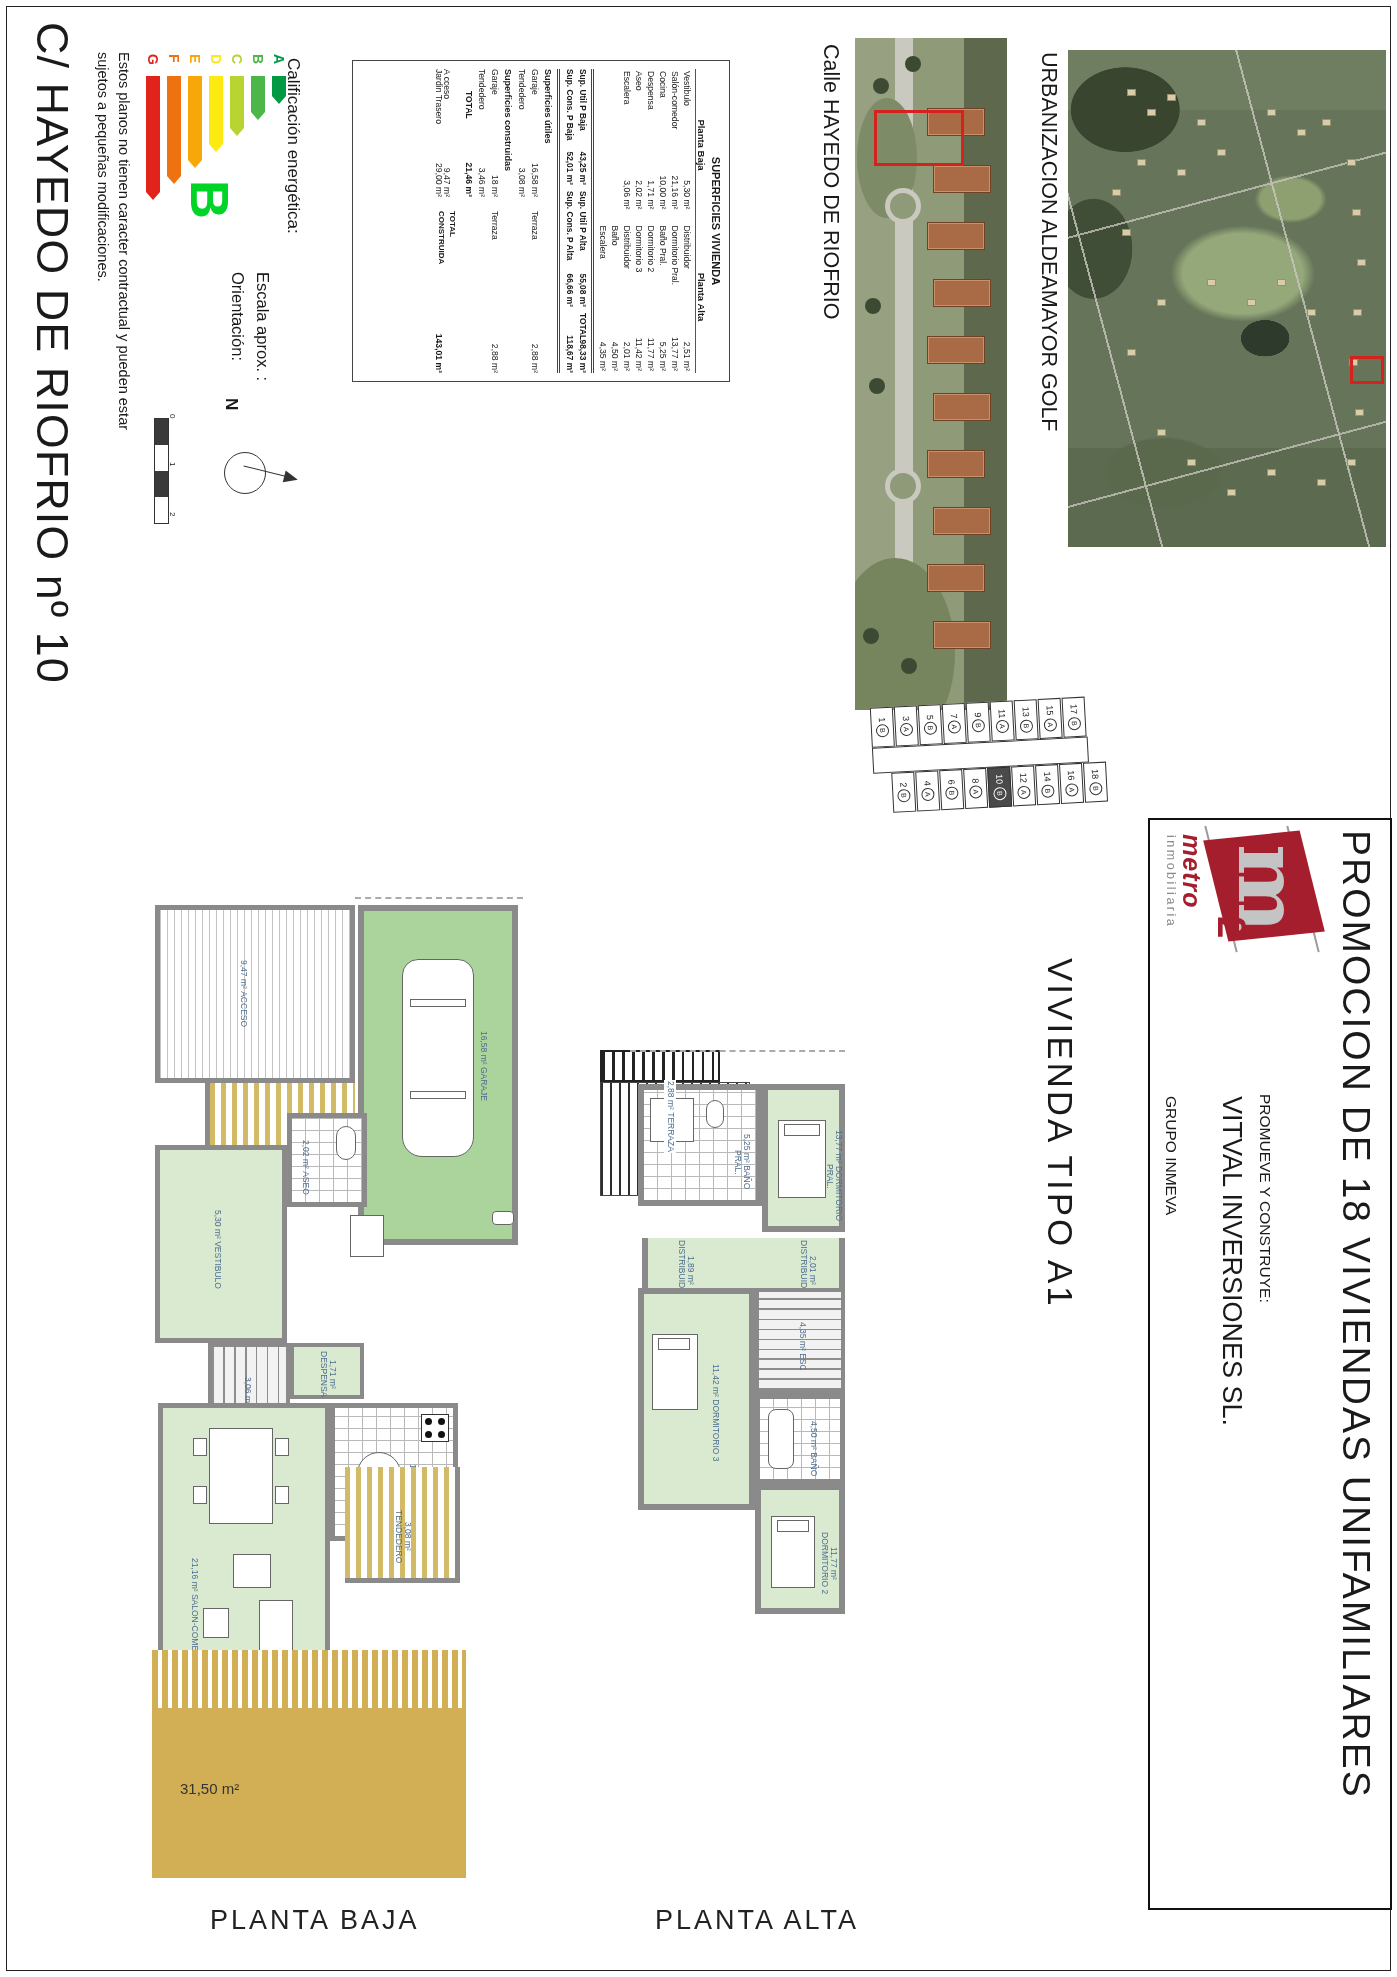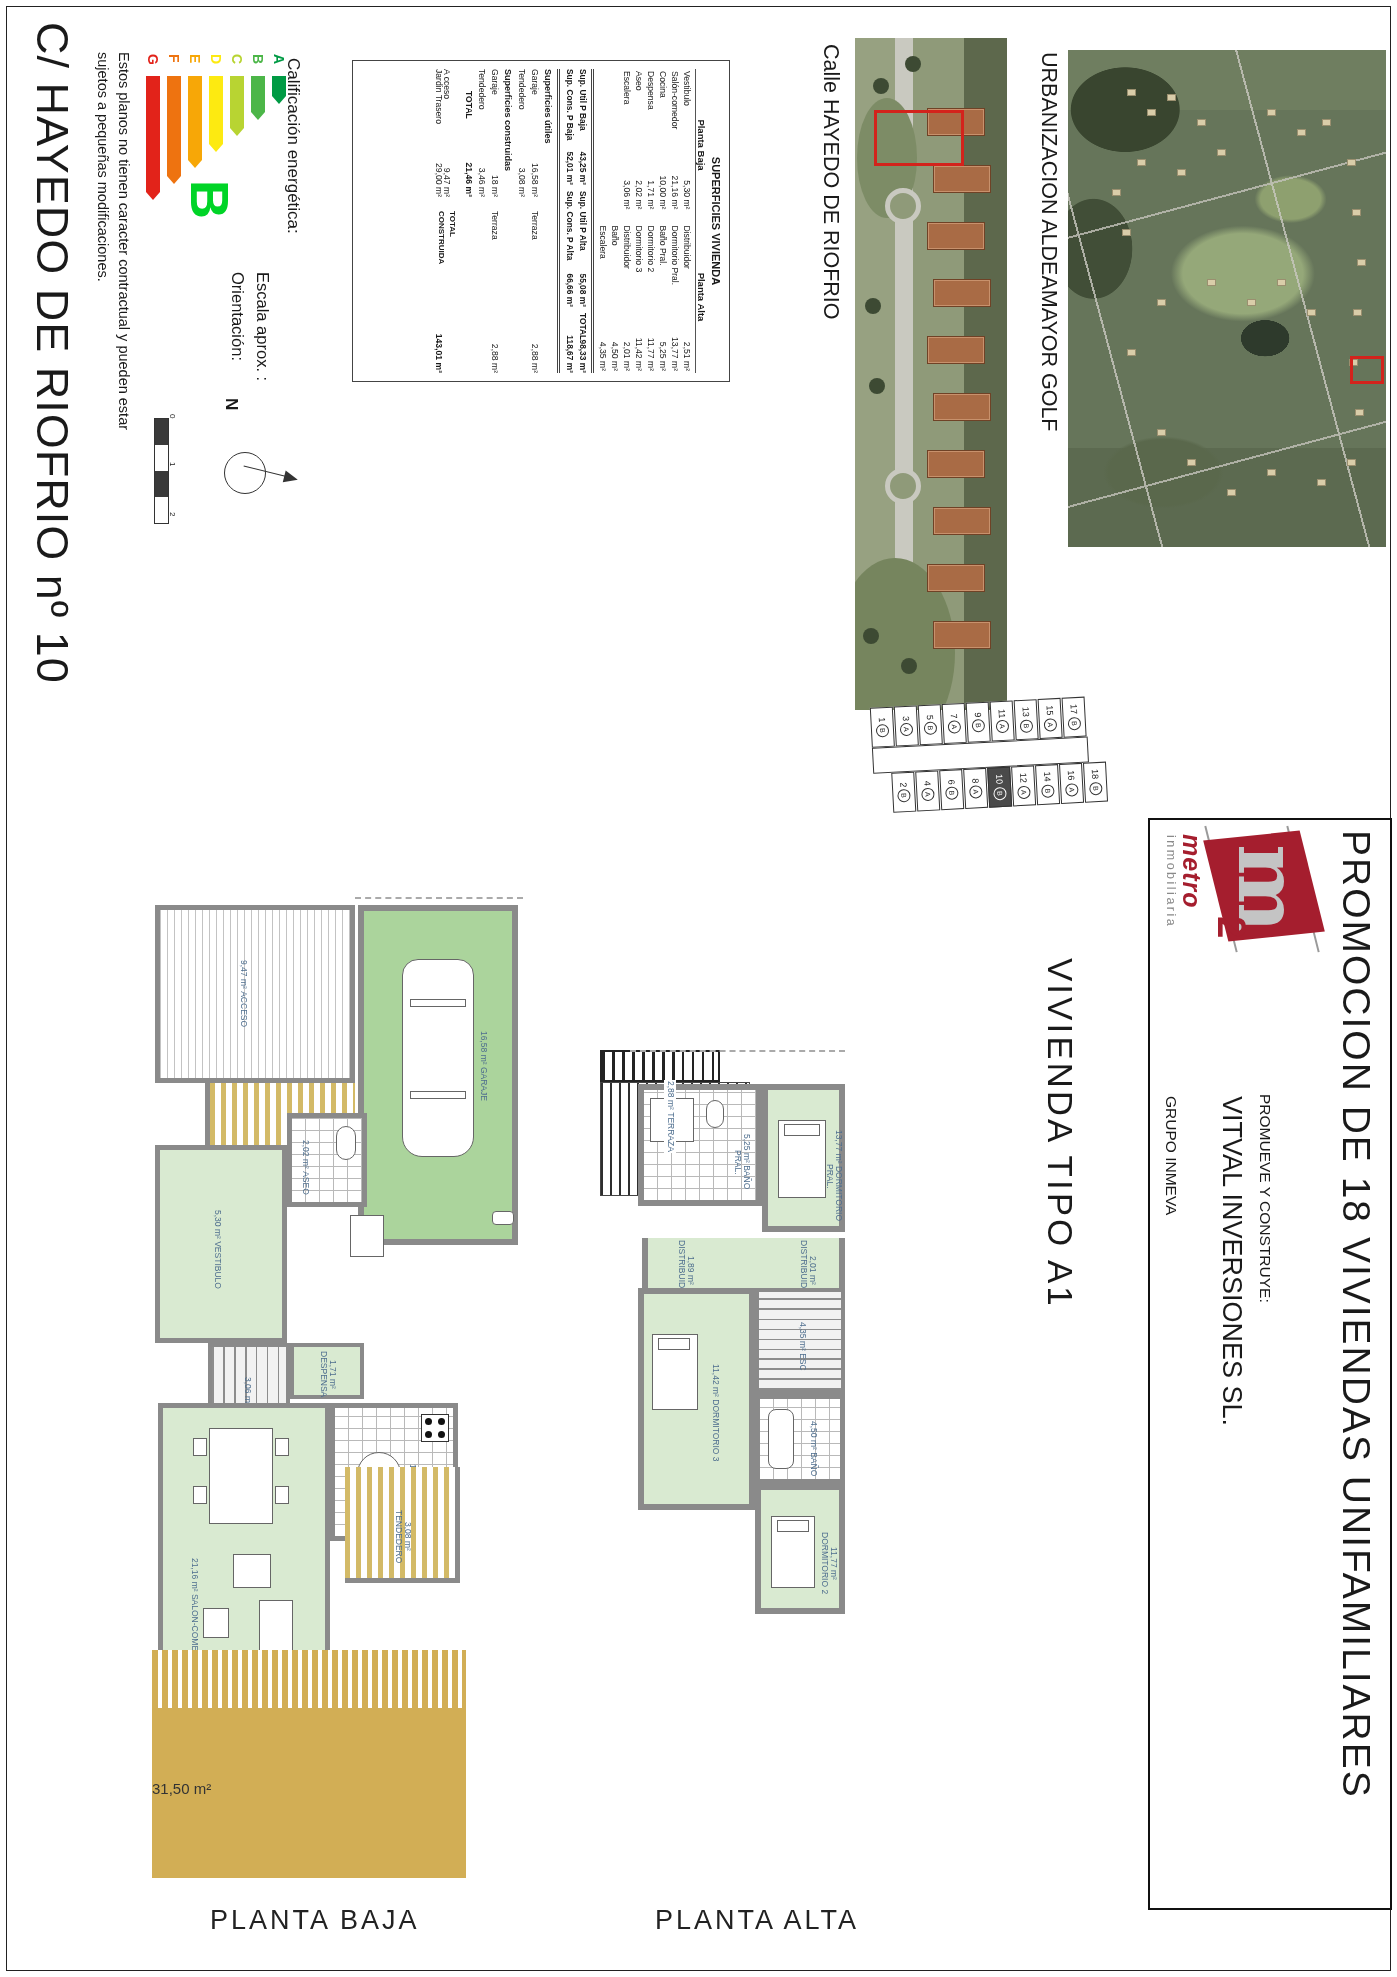--- a/index.html
+++ b/index.html
@@ -527,21 +527,21 @@
       <div class="furn" style="left:40px;top:200px;width:26px;height:30px;"></div>
     </div>
     <div class="room ystripe" style="left:195px;top:562px;width:115px;height:116px;border-width:0 5px 5px 0;">
       <div class="rlabel" style="left:48px;top:28px;">
         <span>3,08 m²</span>
         <span>TENDEDERO</span>
       </div>
     </div>
     <div class="garden" style="left:2px;top:745px;width:314px;height:228px;">
       <div class="gstripes"></div>
-      <div class="abs" style="left:0;top:130px;font-size:15px;color:#333;">31,50 m²</div>
+      <div class="abs" style="left:28px;top:130px;font-size:15px;color:#333;">31,50 m²</div>
     </div>
   </div>
   <div class="plan-label" style="left:210px;top:1905px;">PLANTA BAJA</div>
 
   <div class="plan" style="left:600px;top:1050px;width:245px;height:620px;">
     <div class="dashedline" style="left:30px;top:0;width:215px;"></div>
     <div class="room tile" style="left:38px;top:34px;width:124px;height:122px;border-width:6px;">
       <div class="furn" style="left:6px;top:8px;width:44px;height:44px;"></div>
       <div class="furn" style="left:62px;top:10px;width:18px;height:28px;border-radius:9px;"></div>
       <div class="rlabel" style="left:88px;top:34px;">

